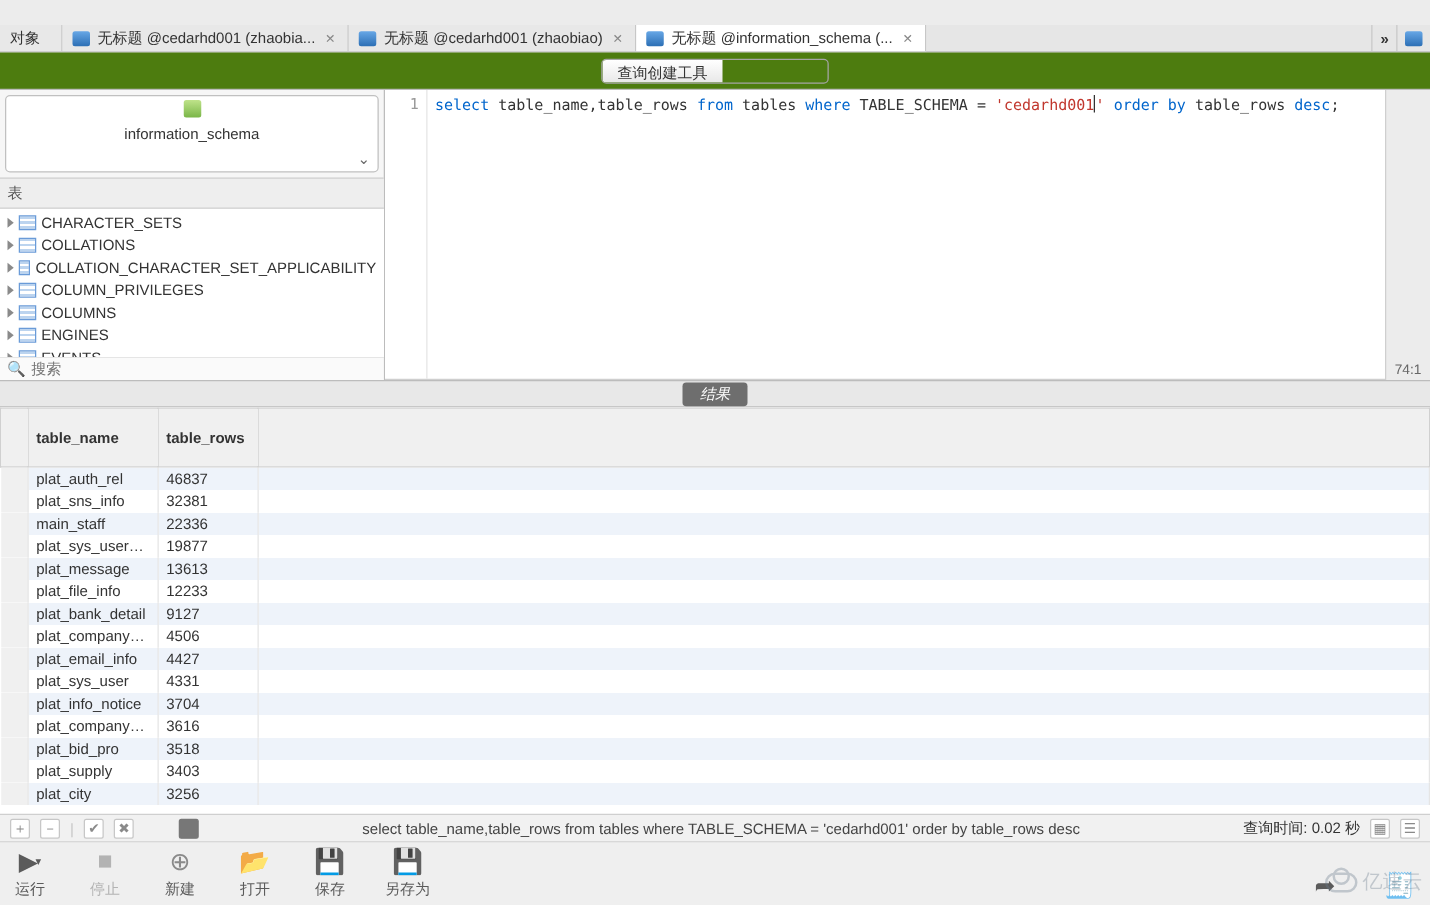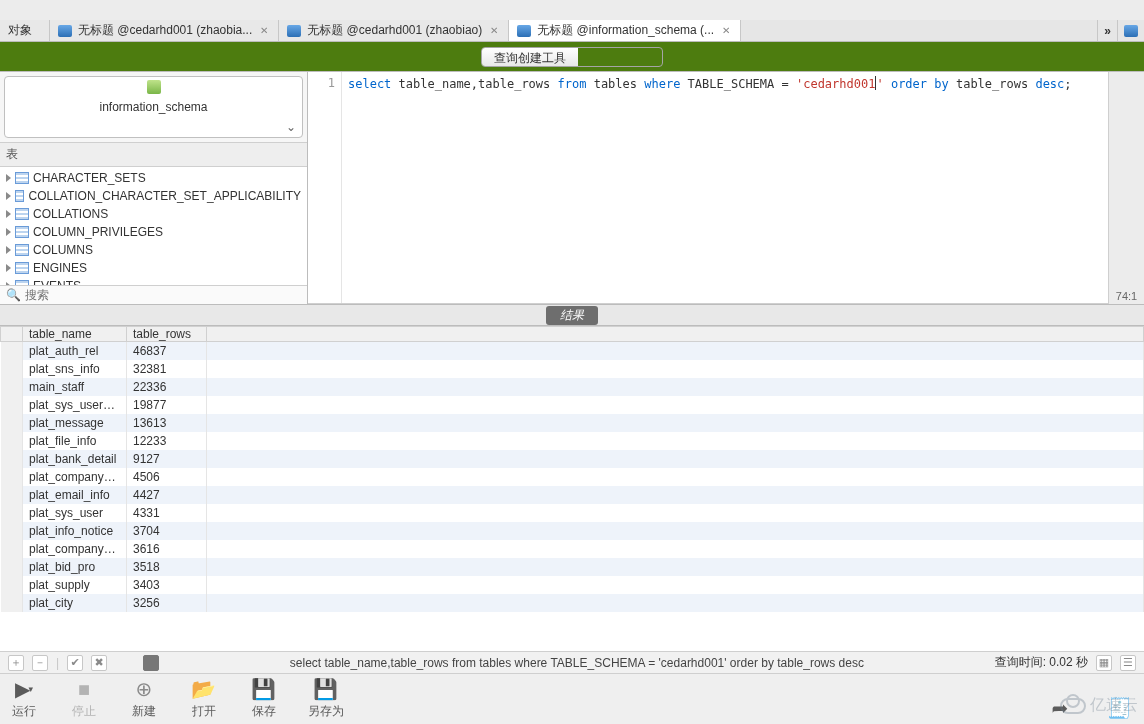--- a/index.html
+++ b/index.html
@@ -45,21 +45,21 @@
 .str { color: #c1372e; }
 .ident { color: #333; }
 .cursor { border-right: 1px solid #333; display:inline-block; height:14px; vertical-align:-2px;}
 .pos-ind { width: 36px; border-left: 1px solid #cfcfcf; display:flex; align-items:flex-end; justify-content:center; font-size:11px; color:#666; padding-bottom:2px;}
 
 
 .results-hdr { display:flex; justify-content:center; align-items:center; height:22px; background:#e8e8e8; border-top:1px solid #bcbcbc; border-bottom:1px solid #bcbcbc;font-style:italic;}
 .results-hdr .pill { background:#6e6e6e; color:#fff; padding:1px 14px; border-radius:3px; font-size:12px;}
 .grid-wrap { height: 326px; overflow-y:auto; background:#fff; border-bottom:1px solid #cfcfcf;}
 table.grid { border-collapse: collapse; width: 100%; table-layout:fixed; }
-table.grid th { text-align:left; font-weight:normal; background:#f0f0f0; border:1px solid #d0d0d0; padding:0 6px; position:sticky; top:0;}
+table.grid th { text-align:left; font-weight:bold; background:#f0f0f0; border:1px solid #d0d0d0; padding:16px 6px; position:sticky; top:0;}
 table.grid td { border-right:1px solid #e5e5e5; padding:2px 6px; white-space:nowrap; overflow:hidden; text-overflow:ellipsis;}
 table.grid tr.row:nth-child(odd) td { background:#eef3fa; }
 table.grid tr.row:nth-child(even) td { background:#fff; }
 .col-rowhead { width:22px; background:#f0f0f0 !important; border-right:1px solid #d0d0d0;}
 .col0 { width:104px; }
 .col1 { width:80px; }
 
 
 .grid-tools { display:flex; align-items:center; height:22px; background:#f1f1f1; border-bottom:1px solid #cfcfcf; padding:0 8px; gap:8px; color:#888;}
 .grid-tools .sql-echo { flex:1; text-align:center; color:#444; overflow:hidden; white-space:nowrap; text-overflow:ellipsis;}
@@ -126,26 +126,26 @@
       <div class="section-hdr">表</div>
       <div class="tree" id="tree">
           <div class="tree-item">
             <span class="caret"></span>
             <span class="tbl-icon"></span>
             <span>CHARACTER_SETS</span>
           </div>
           <div class="tree-item">
             <span class="caret"></span>
             <span class="tbl-icon"></span>
+            <span>COLLATIONS</span>
+          </div>
+          <div class="tree-item">
+            <span class="caret"></span>
+            <span class="tbl-icon"></span>
             <span>COLLATION_CHARACTER_SET_APPLICABILITY</span>
-          </div>
-          <div class="tree-item">
-            <span class="caret"></span>
-            <span class="tbl-icon"></span>
-            <span>COLLATIONS</span>
           </div>
           <div class="tree-item">
             <span class="caret"></span>
             <span class="tbl-icon"></span>
             <span>COLUMN_PRIVILEGES</span>
           </div>
           <div class="tree-item">
             <span class="caret"></span>
             <span class="tbl-icon"></span>
             <span>COLUMNS</span>

